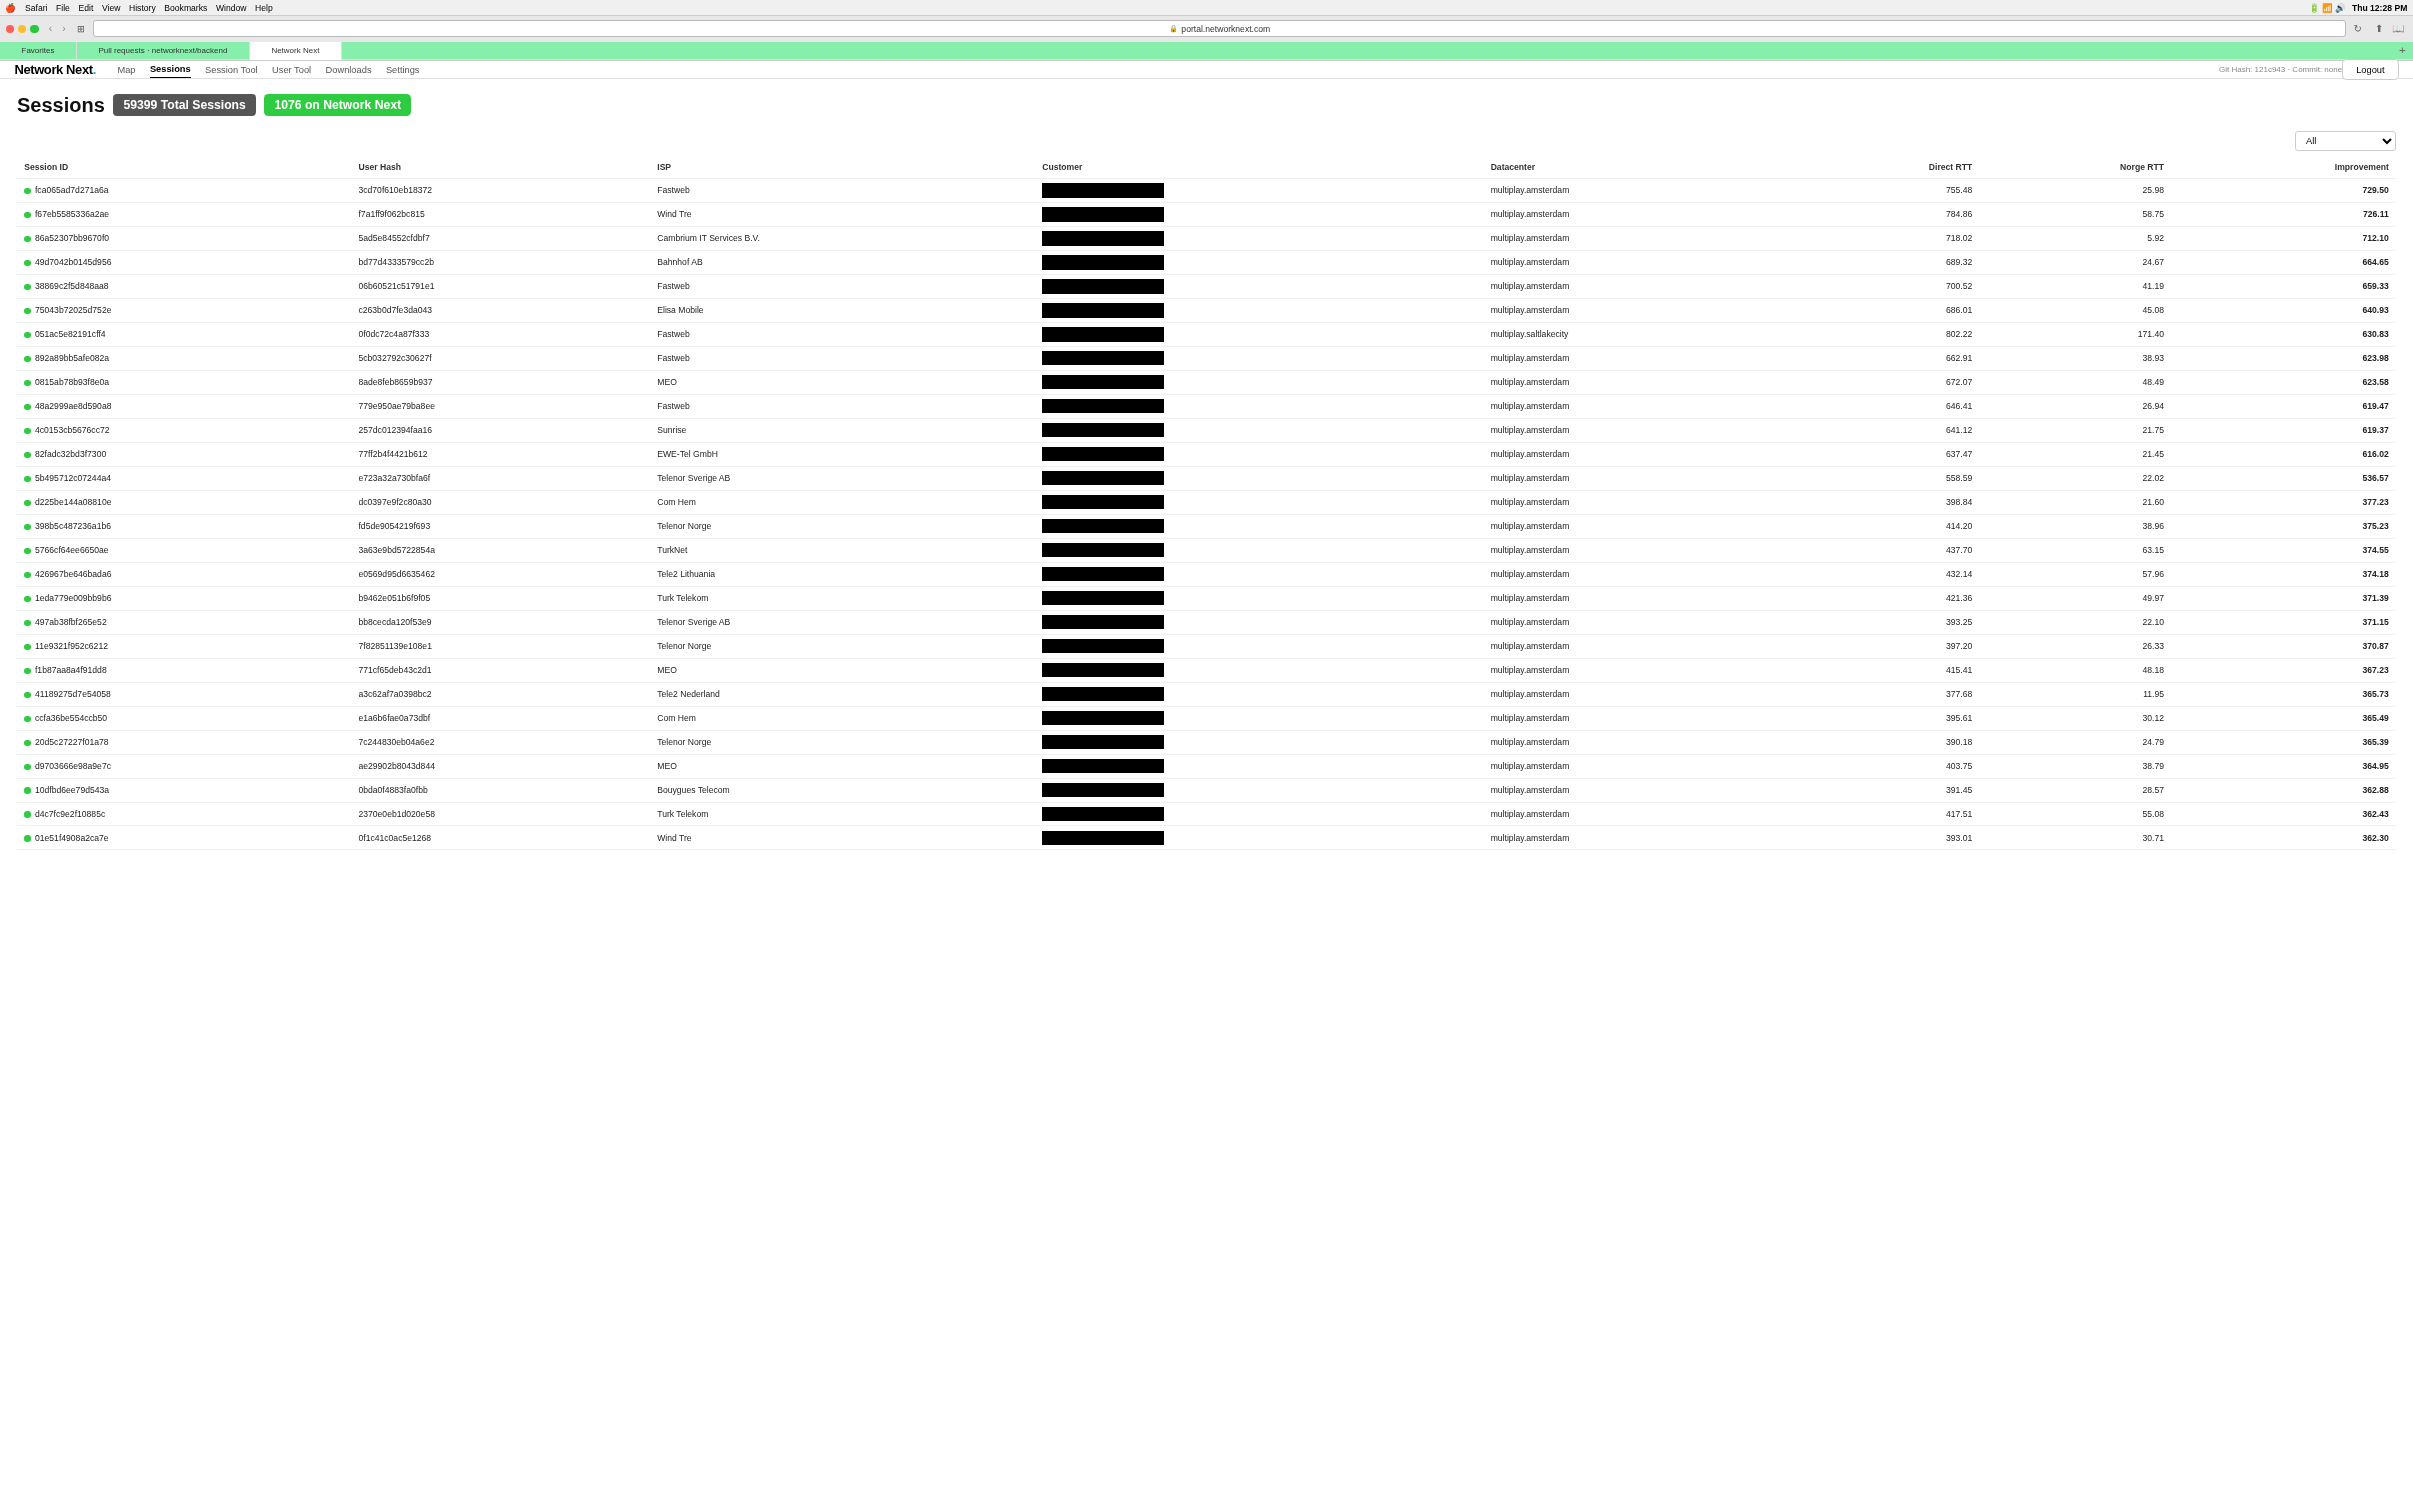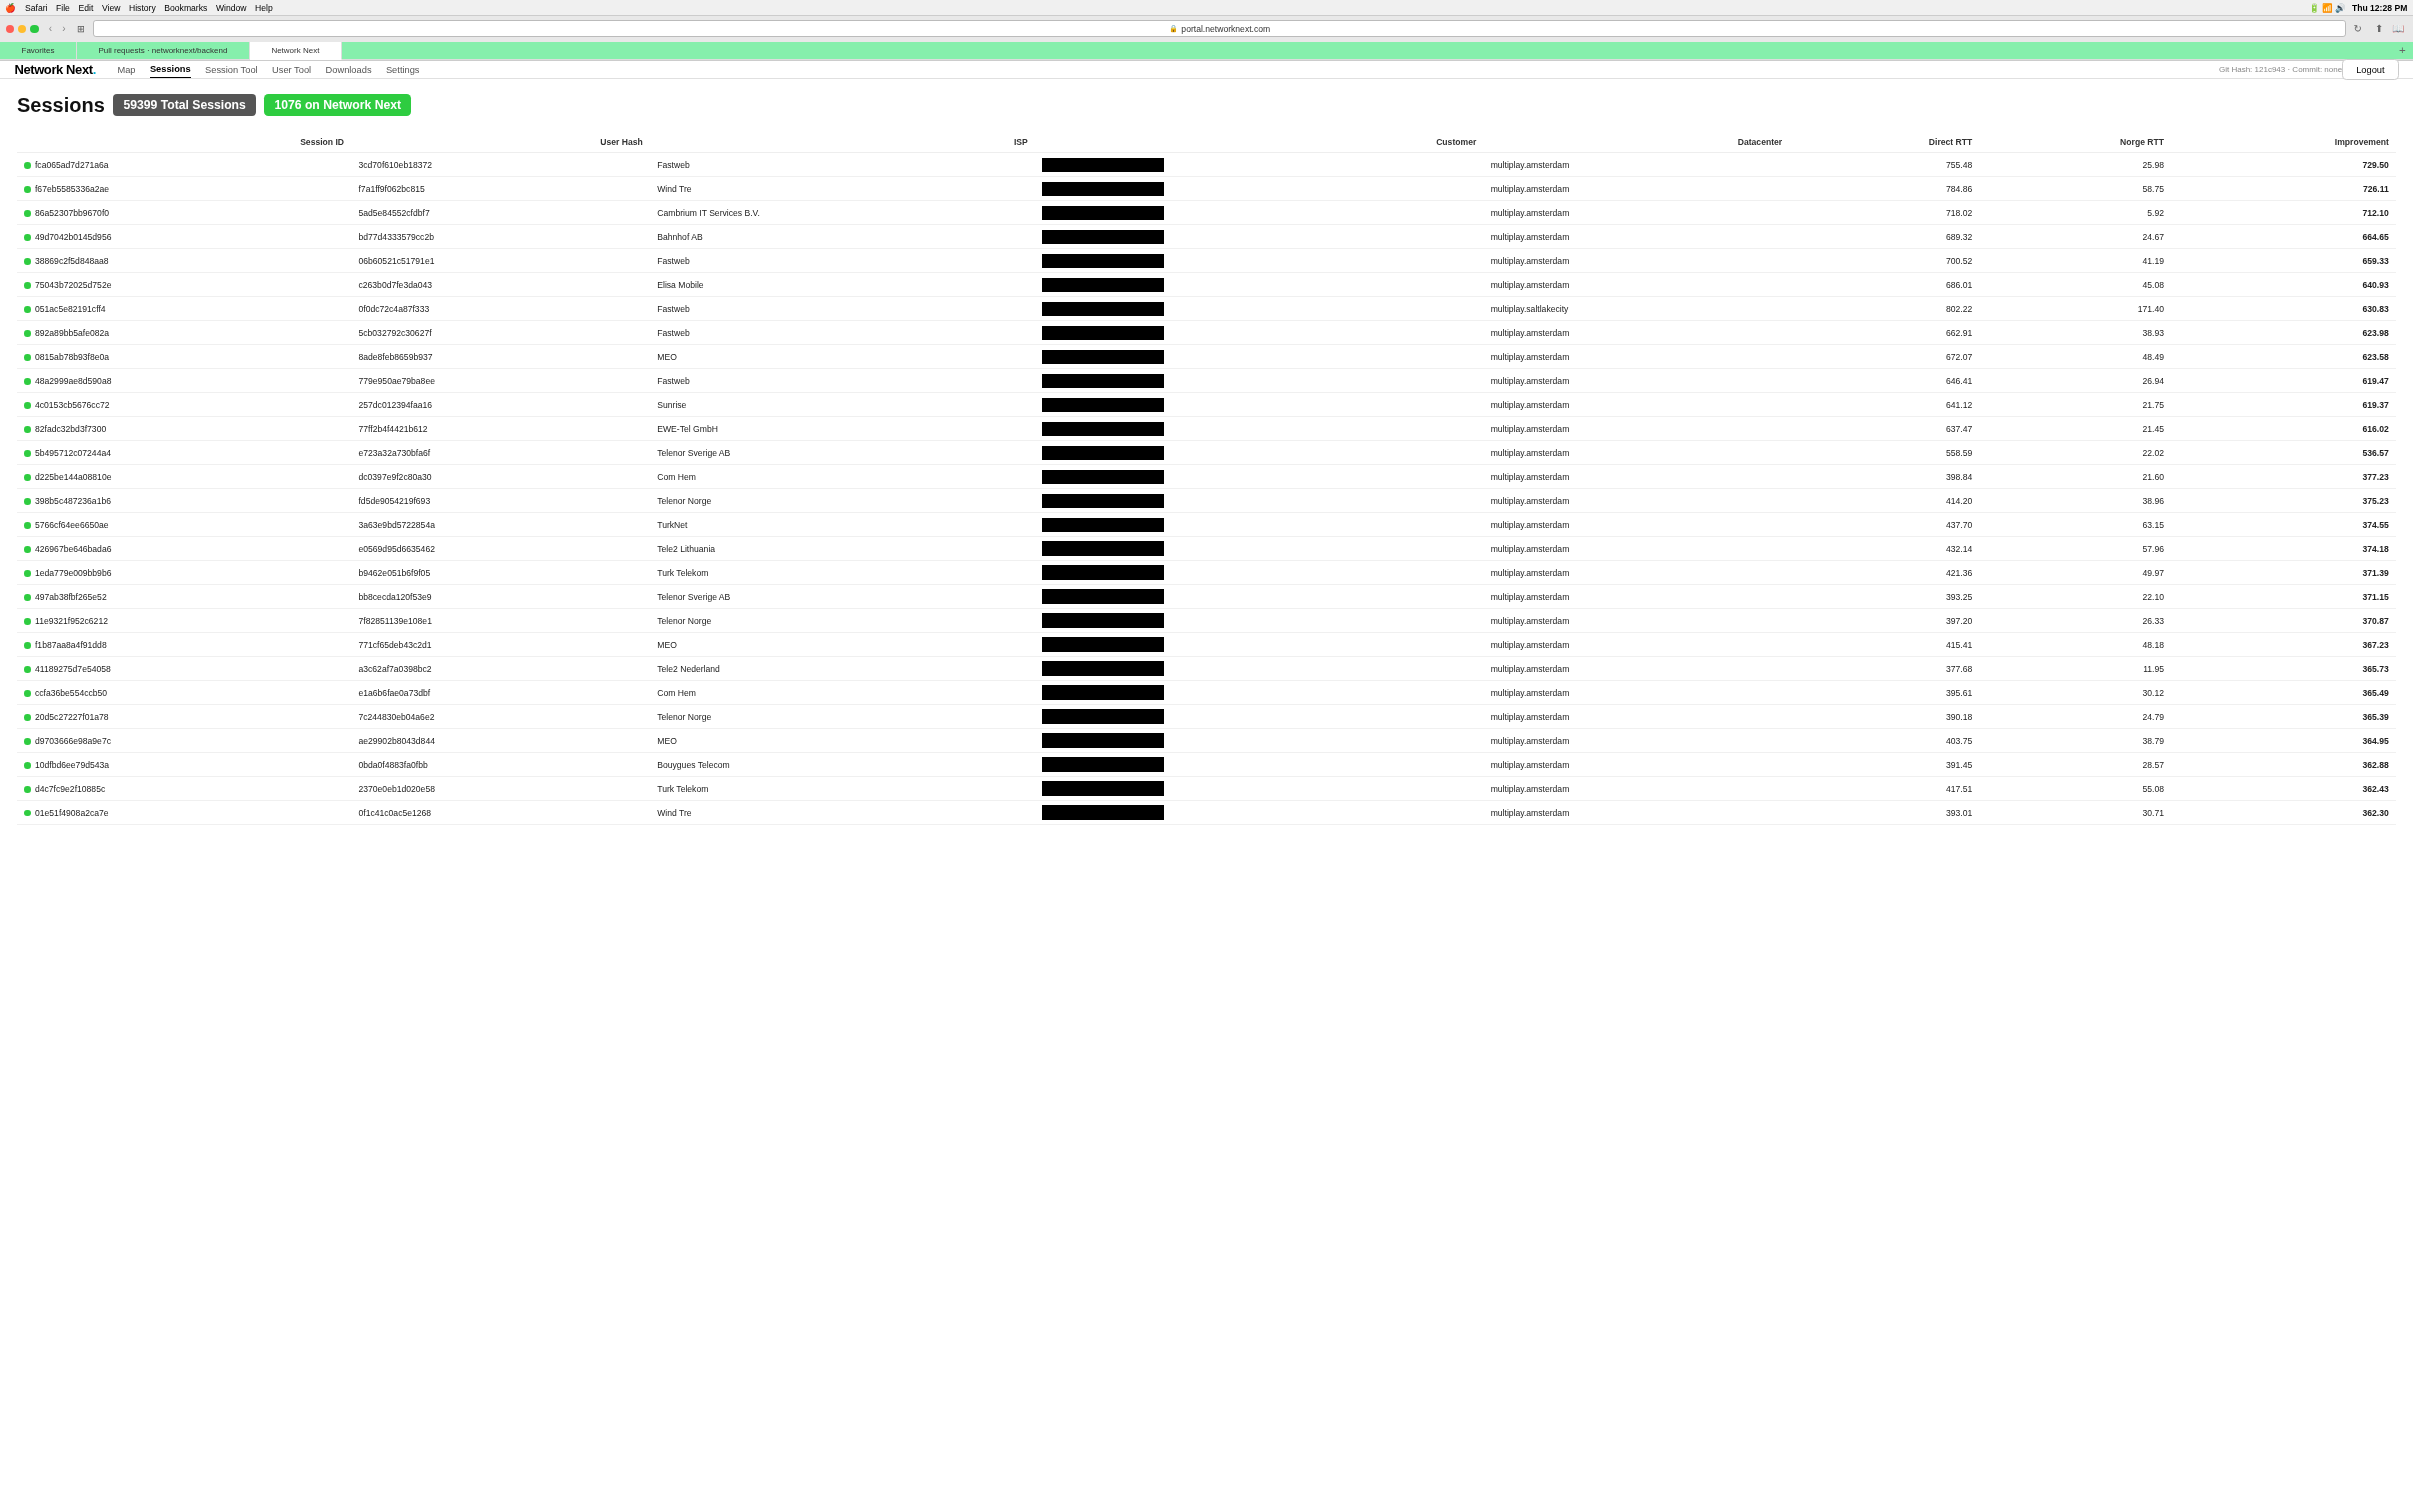--- a/index.html
+++ b/index.html
@@ -202,21 +202,21 @@
     .sessions-table {
       width: 100%;
       border-collapse: collapse;
       font-size: 8.6px;
     }
     .sessions-table thead tr {
       border-bottom: 1.4px solid #eee;
     }
     .sessions-table th {
       padding: 5.7px 7.2px;
-      text-align: right;
+      text-align: left;
       font-weight: 600;
       color: #333;
       font-size: 8.6px;
       white-space: nowrap;
     }
     .sessions-table th.right { text-align: right; }
     .sessions-table td {
       padding: 4.3px 7.2px;
       color: #222;
       border-bottom: 0.7px solid #f0f0f0;
@@ -308,20 +308,27 @@
   <button class="logout-btn">Logout</button>
 </div>
 
 <div class="page-content">
   <div class="page-header">
     <h1 class="page-title">Sessions</h1>
     <span class="badge-total">59399 Total Sessions</span>
     <span class="badge-network">1076 on Network Next</span>
   </div>
 
+  <div class="filter-row">
+    <select class="filter-select">
+      <option>All</option>
+      <option>Network Next</option>
+      <option>Direct</option>
+    </select>
+  </div>
 
   <table class="sessions-table">
     <thead>
       <tr>
         <th>Session ID</th>
         <th>User Hash</th>
         <th>ISP</th>
         <th>Customer</th>
         <th>Datacenter</th>
         <th class="right">Direct RTT</th>

